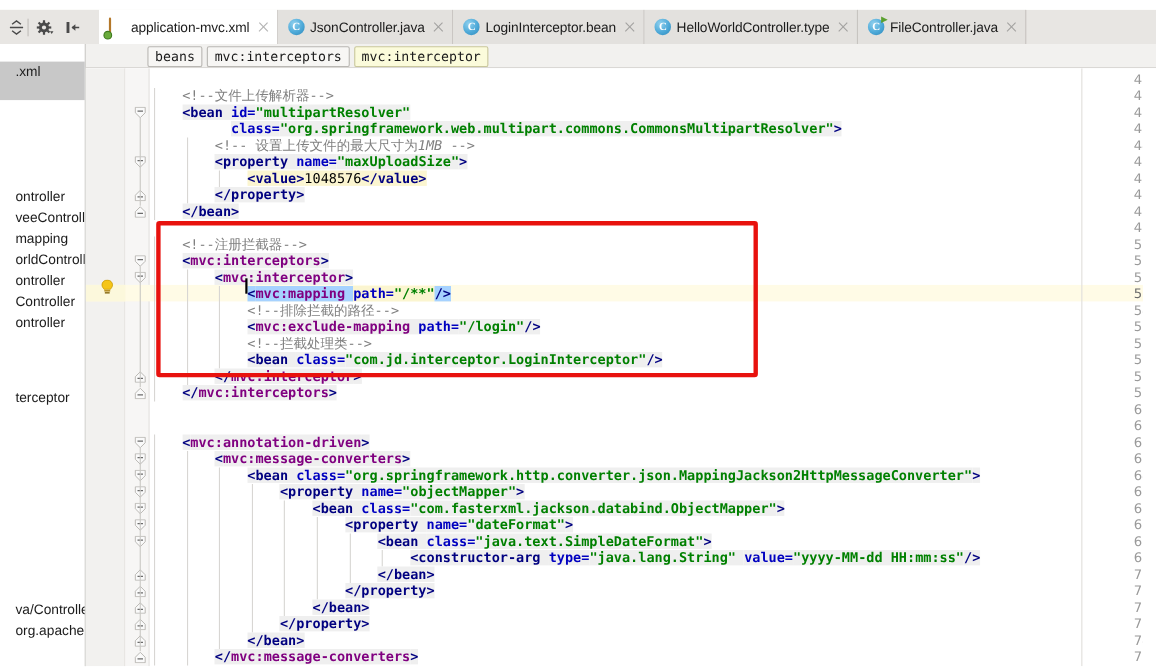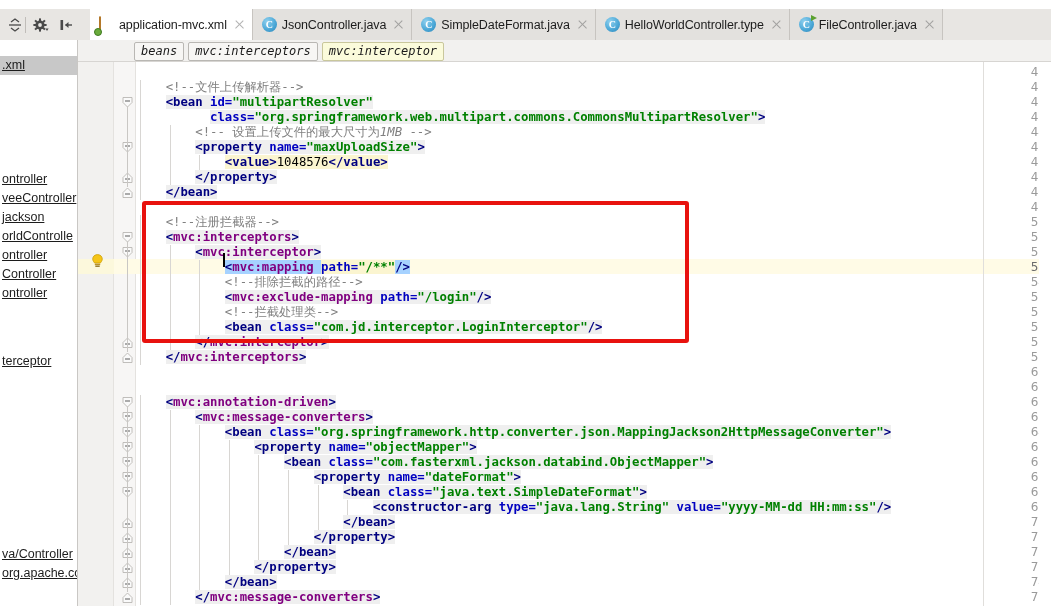--- a/index.html
+++ b/index.html
@@ -141,48 +141,46 @@
   .crumbs { position: absolute; left: 56px; top: 2px; display: flex; gap: 4px; }
   .crumb {
     font-family: "DejaVu Sans Mono", monospace;
     font-size: 12px;
     color: #1a1a1a;
     padding: 1px 6px 2px 6px;
     border: 1px solid #b9b7b3;
     border-radius: 2px;
     background: #f7f6f4;
     line-height: 14px;
-    font-style: italic;
   }
   .crumb.sel {
     background: #fbfbdb;
     border-color: #c9c79c;
   }
 
   
   .sidebar {
     position: absolute; left: 0; top: 40px;
     width: 78px; height: 566px;
     background: #ffffff;
     border-right: 1px solid #c9c7c4;
     box-sizing: border-box;
     overflow: hidden;
     font-size: 12.5px;
     color: #1c1c1c;
   }
   .tree-item {
     position: absolute;
     left: 0;
-    height: 19px;
+    height: 35px;
     line-height: 19px;
     white-space: nowrap;
-    padding-left: 2px;
+    padding-left: 14px;
     box-sizing: border-box;
     width: 78px;
-    text-decoration: underline;
   }
   .tree-item.sel { background: #c8c8c8; }
 
   
   .editor {
     position: absolute; left: 78px; top: 62px;
     width: 973px; height: 544px;
     background: #ffffff;
     overflow: hidden;
   }
@@ -309,21 +307,21 @@
           <span class="tab-icon">
             <span class="ic-class">C</span>
           </span>
           <span class="tab-label">JsonController.java</span>
           <span class="tab-close"></span>
         </div>
         <div class="tab">
           <span class="tab-icon">
             <span class="ic-class">C</span>
           </span>
-          <span class="tab-label">SimpleDateFormat.java</span>
+          <span class="tab-label">LoginInterceptor.bean</span>
           <span class="tab-close"></span>
         </div>
         <div class="tab">
           <span class="tab-icon">
             <span class="ic-class">C</span>
           </span>
           <span class="tab-label">HelloWorldController.type</span>
           <span class="tab-close"></span>
         </div>
         <div class="tab">
@@ -376,21 +374,21 @@
         <span class="crumb">beans</span>
         <span class="crumb">mvc:interceptors</span>
         <span class="crumb sel">mvc:interceptor</span>
       </div>
   </div>
 
   <div class="sidebar" id="sidebar">
       <div class="tree-item sel" style="top: 16px;">.xml</div>
       <div class="tree-item" style="top: 130px;">ontroller</div>
       <div class="tree-item" style="top: 149px;">veeController</div>
-      <div class="tree-item" style="top: 168px;">jackson</div>
+      <div class="tree-item" style="top: 168px;">mapping</div>
       <div class="tree-item" style="top: 187px;">orldControlle</div>
       <div class="tree-item" style="top: 206px;">ontroller</div>
       <div class="tree-item" style="top: 225px;">Controller</div>
       <div class="tree-item" style="top: 244px;">ontroller</div>
       <div class="tree-item" style="top: 312px;">terceptor</div>
       <div class="tree-item" style="top: 505px;">va/Controller</div>
       <div class="tree-item" style="top: 524px;">org.apache.co</div>
     </div>
 
   <div class="editor">

